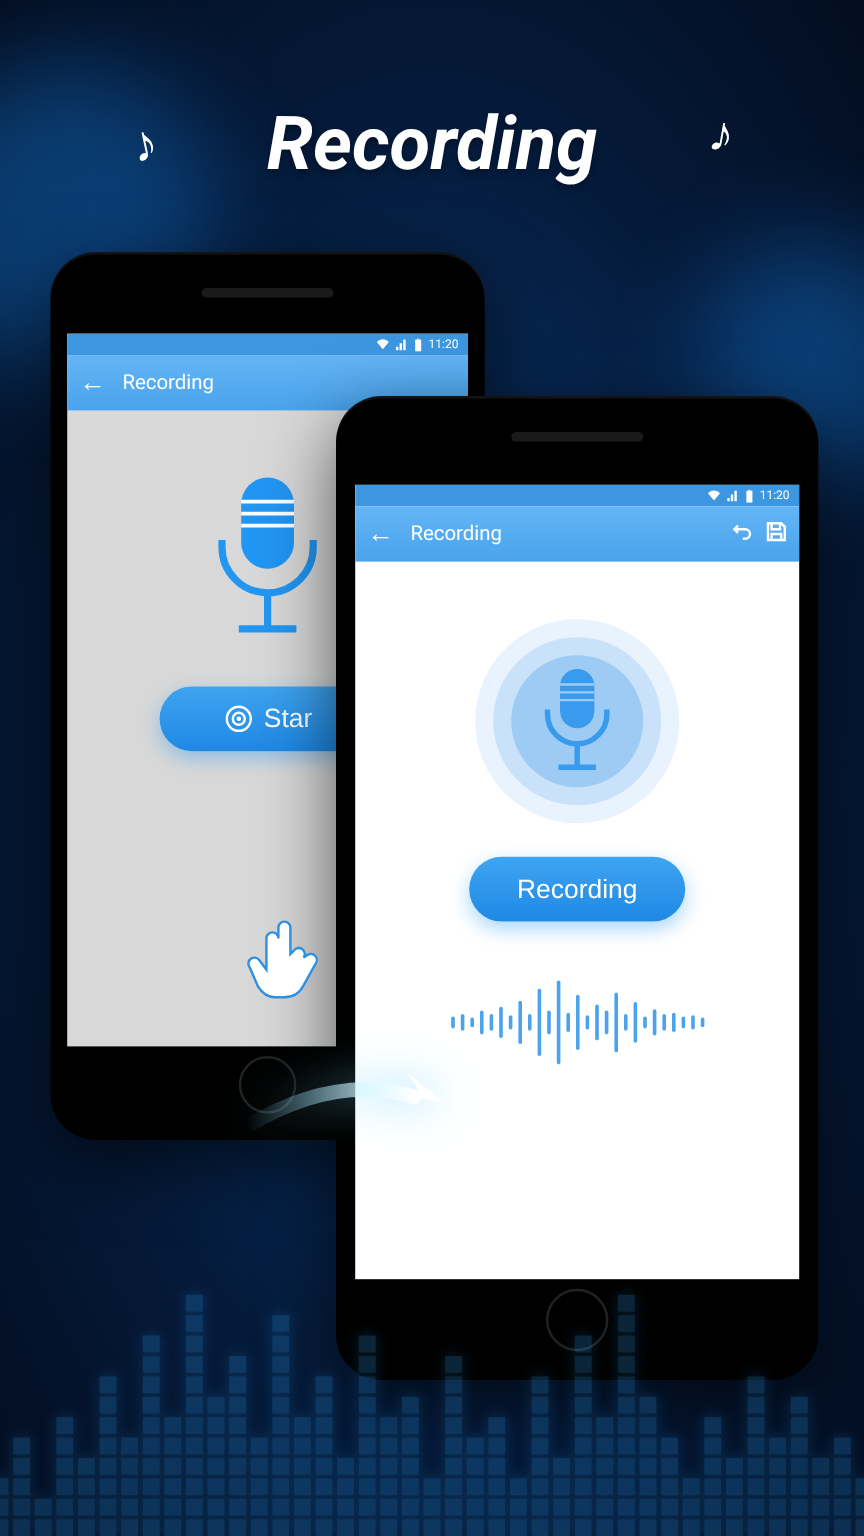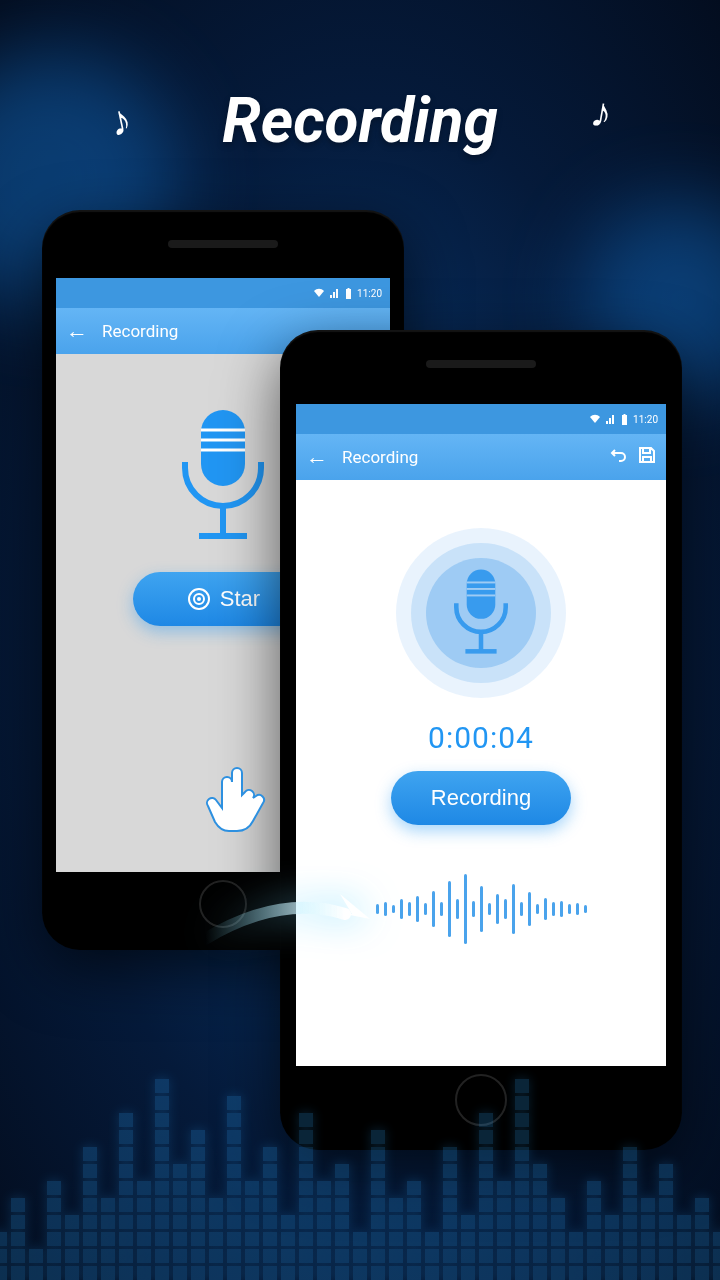--- a/index.html
+++ b/index.html
@@ -78,21 +78,21 @@
 .screen {
   width: 100%; height: 100%;
   background: #d8d8d8;
   position: relative;
   overflow: hidden;
 }
 .phone2 .screen { background: #fff; }
 
 
 .statusbar {
-  height: 30px;
+  height: 18px;
   background: #3d97e0;
   display: flex;
   justify-content: flex-end;
   align-items: center;
   gap: 5px;
   padding: 0 8px;
   color: #fff;
   font-size: 10px;
 }
 .statusbar svg { display: block; }
@@ -132,21 +132,21 @@
 .timer {
   text-align: center;
   color: #2196f3;
   font-size: 30px;
   margin-top: 22px;
   letter-spacing: 1px;
 }
 
 .record-btn {
   display: block;
-  margin: 16px auto 0;
+  margin: 28px auto 0;
   background: linear-gradient(180deg, #3fa4f0 0%, #1e88e5 100%);
   color: #fff;
   border: none;
   border-radius: 36px;
   padding: 14px 40px;
   font-size: 22px;
   box-shadow: 0 6px 16px rgba(33,150,243,0.4);
 }
 .phone1 .record-btn { padding: 14px 32px; font-size: 22px; display: flex; align-items: center; gap: 8px; justify-content: center; width: 180px; }
 
@@ -300,21 +300,20 @@
             <line x1="38" y1="28" x2="82" y2="28" stroke="#fff" stroke-width="3"></line>
             <line x1="38" y1="38" x2="82" y2="38" stroke="#fff" stroke-width="3"></line>
             <line x1="38" y1="48" x2="82" y2="48" stroke="#fff" stroke-width="3"></line>
             <path d="M22 60 v6 a38 38 0 0 0 76 0 v-6"></path>
             <line x1="60" y1="104" x2="60" y2="132"></line>
             <line x1="36" y1="134" x2="84" y2="134"></line>
           </g>
         </svg>
       </div>
     </div>
-    <div class="timer">0:00:04</div>
     <button class="record-btn">
       <span>Recording</span>
     </button>
     <div class="waveform" id="waveform">
         <span style="height: 10px;"></span>
         <span style="height: 14px;"></span>
         <span style="height: 8px;"></span>
         <span style="height: 20px;"></span>
         <span style="height: 14px;"></span>
         <span style="height: 26px;"></span>

